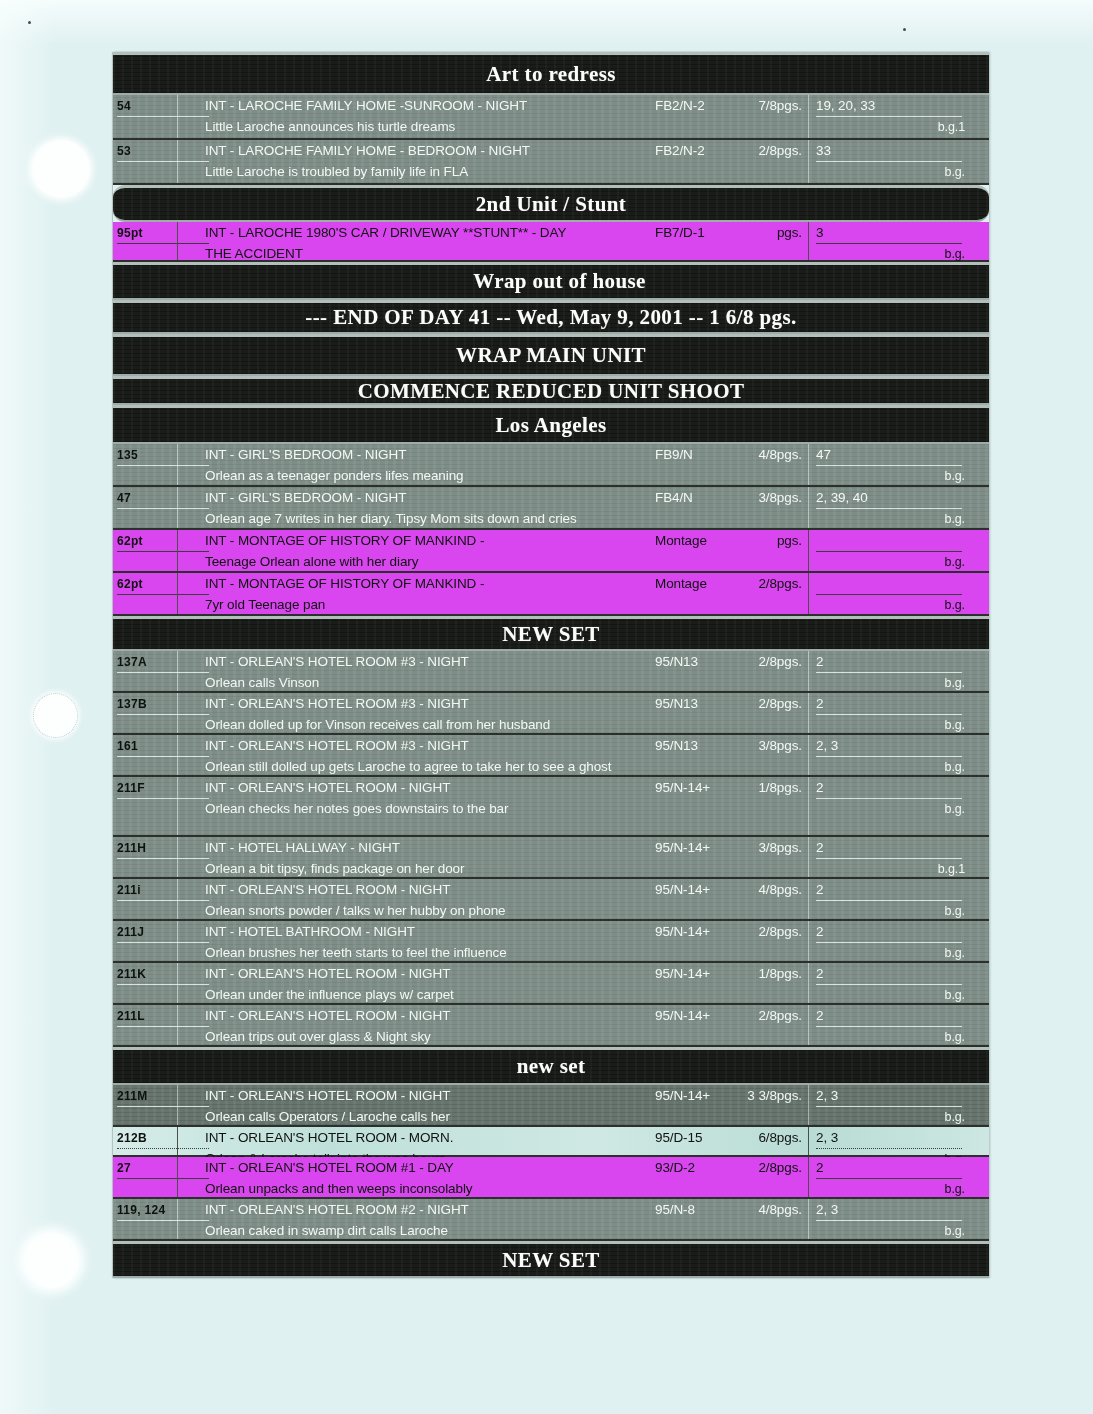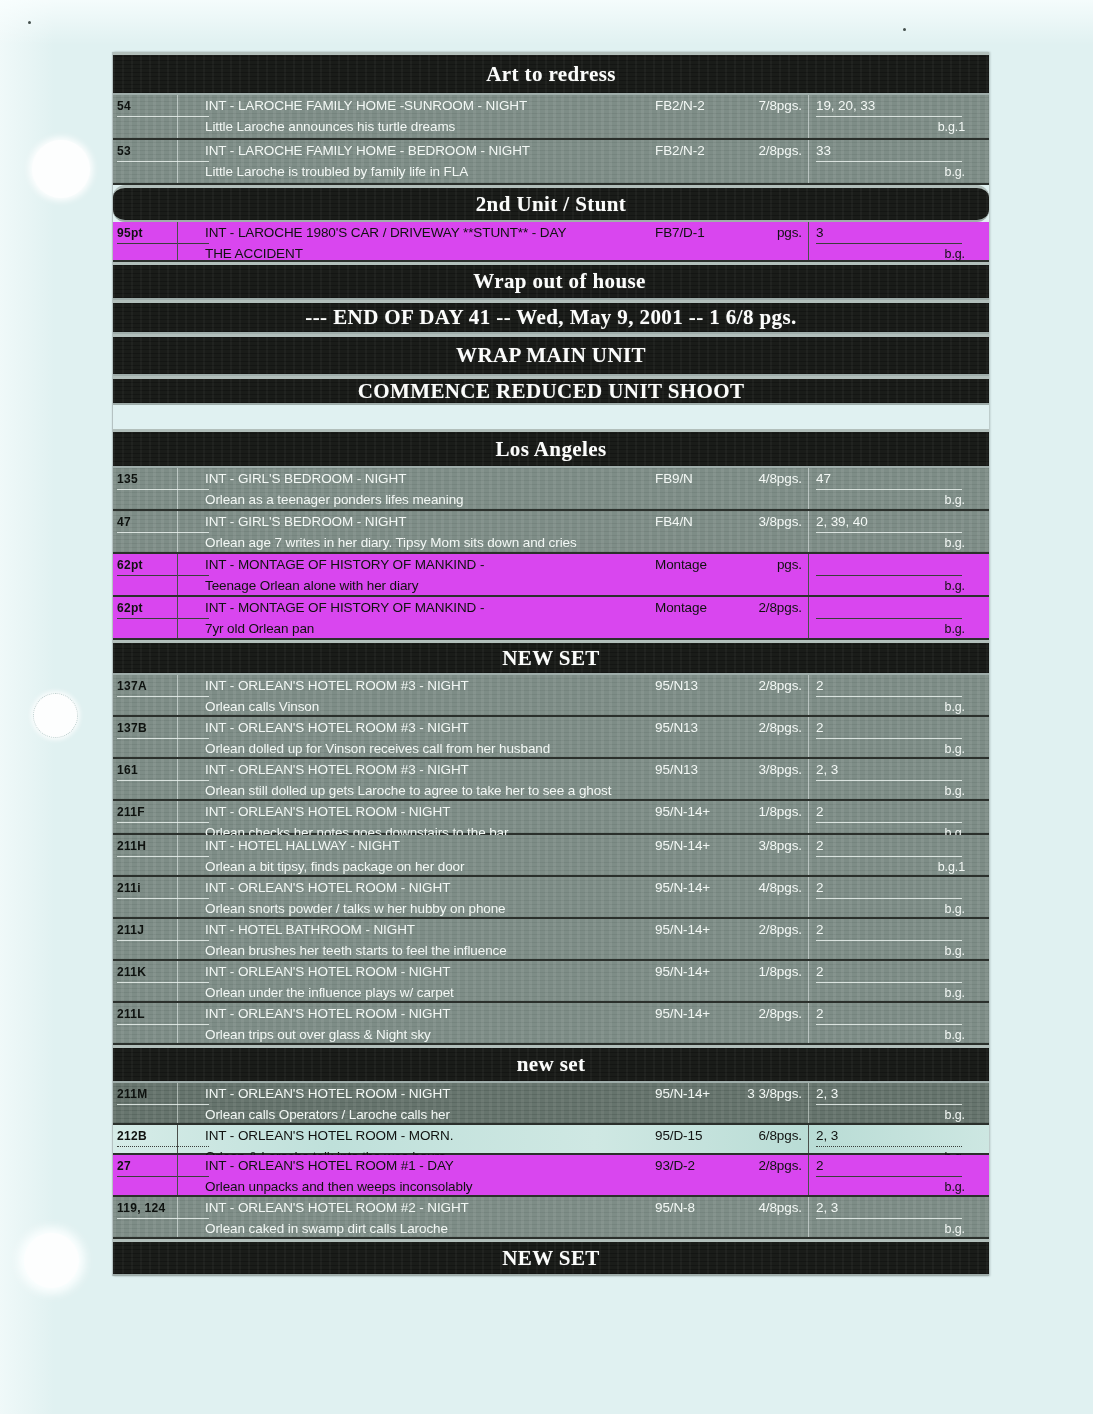--- a/index.html
+++ b/index.html
@@ -166,21 +166,21 @@
   </div>
     <div class="banner" style="height: 34px; align-items: center;">
     <span class="banner-label">--- END OF DAY 41 -- Wed, May 9, 2001 -- 1 6/8 pgs.</span>
   </div>
     <div class="banner" style="height: 42px;">
     <span class="banner-label">WRAP MAIN UNIT</span>
   </div>
     <div class="banner" style="height: 29px;">
     <span class="banner-label">COMMENCE REDUCED UNIT SHOOT</span>
   </div>
-    <div class="banner" style="height: 39px; margin-top: 24px;">
+    <div class="banner" style="height: 39px;">
     <span class="banner-label">Los Angeles</span>
   </div>
     <div class="scene-row shade-gray" style="height: 43px;">
     <span class="scene-number">135</span>
     <span class="num-underline"></span>
     <i class="vd1"></i>
     <span class="scene-heading">INT - GIRL'S BEDROOM - NIGHT</span>
     <span class="scene-code">FB9/N</span>
     <span class="page-count">4/8pgs.</span>
     <i class="vd2"></i>
@@ -218,21 +218,21 @@
     <div class="scene-row shade-white" style="height: 43px;">
     <span class="scene-number">62pt</span>
     <span class="num-underline"></span>
     <i class="vd1"></i>
     <span class="scene-heading">INT - MONTAGE OF HISTORY OF MANKIND -</span>
     <span class="scene-code">Montage</span>
     <span class="page-count">2/8pgs.</span>
     <i class="vd2"></i>
     <span class="cast-ids"></span>
     <span class="cast-underline"></span>
-    <span class="action-line">7yr old Orlean pan</span>
+    <span class="action-line">7yr old Teenage pan</span>
     <span class="bg-label">b.g.</span>
   </div>
     <div class="banner" style="height: 35px;">
     <span class="banner-label">NEW SET</span>
   </div>
     <div class="scene-row shade-gray" style="height: 42px;">
     <span class="scene-number">137A</span>
     <span class="num-underline"></span>
     <i class="vd1"></i>
     <span class="scene-heading">INT - ORLEAN'S HOTEL ROOM #3 - NIGHT</span>
@@ -263,21 +263,21 @@
     <i class="vd1"></i>
     <span class="scene-heading">INT - ORLEAN'S HOTEL ROOM #3 - NIGHT</span>
     <span class="scene-code">95/N13</span>
     <span class="page-count">3/8pgs.</span>
     <i class="vd2"></i>
     <span class="cast-ids">2, 3</span>
     <span class="cast-underline"></span>
     <span class="action-line">Orlean still dolled up gets Laroche to agree to take her to see a ghost</span>
     <span class="bg-label">b.g.</span>
   </div>
-    <div class="scene-row shade-gray" style="height: 34px;">
+    <div class="scene-row shade-gray" style="height: 60px;">
     <span class="scene-number">211F</span>
     <span class="num-underline"></span>
     <i class="vd1"></i>
     <span class="scene-heading">INT - ORLEAN'S HOTEL ROOM - NIGHT</span>
     <span class="scene-code">95/N-14+</span>
     <span class="page-count">1/8pgs.</span>
     <i class="vd2"></i>
     <span class="cast-ids">2</span>
     <span class="cast-underline"></span>
     <span class="action-line">Orlean checks her notes goes downstairs to the bar</span>

